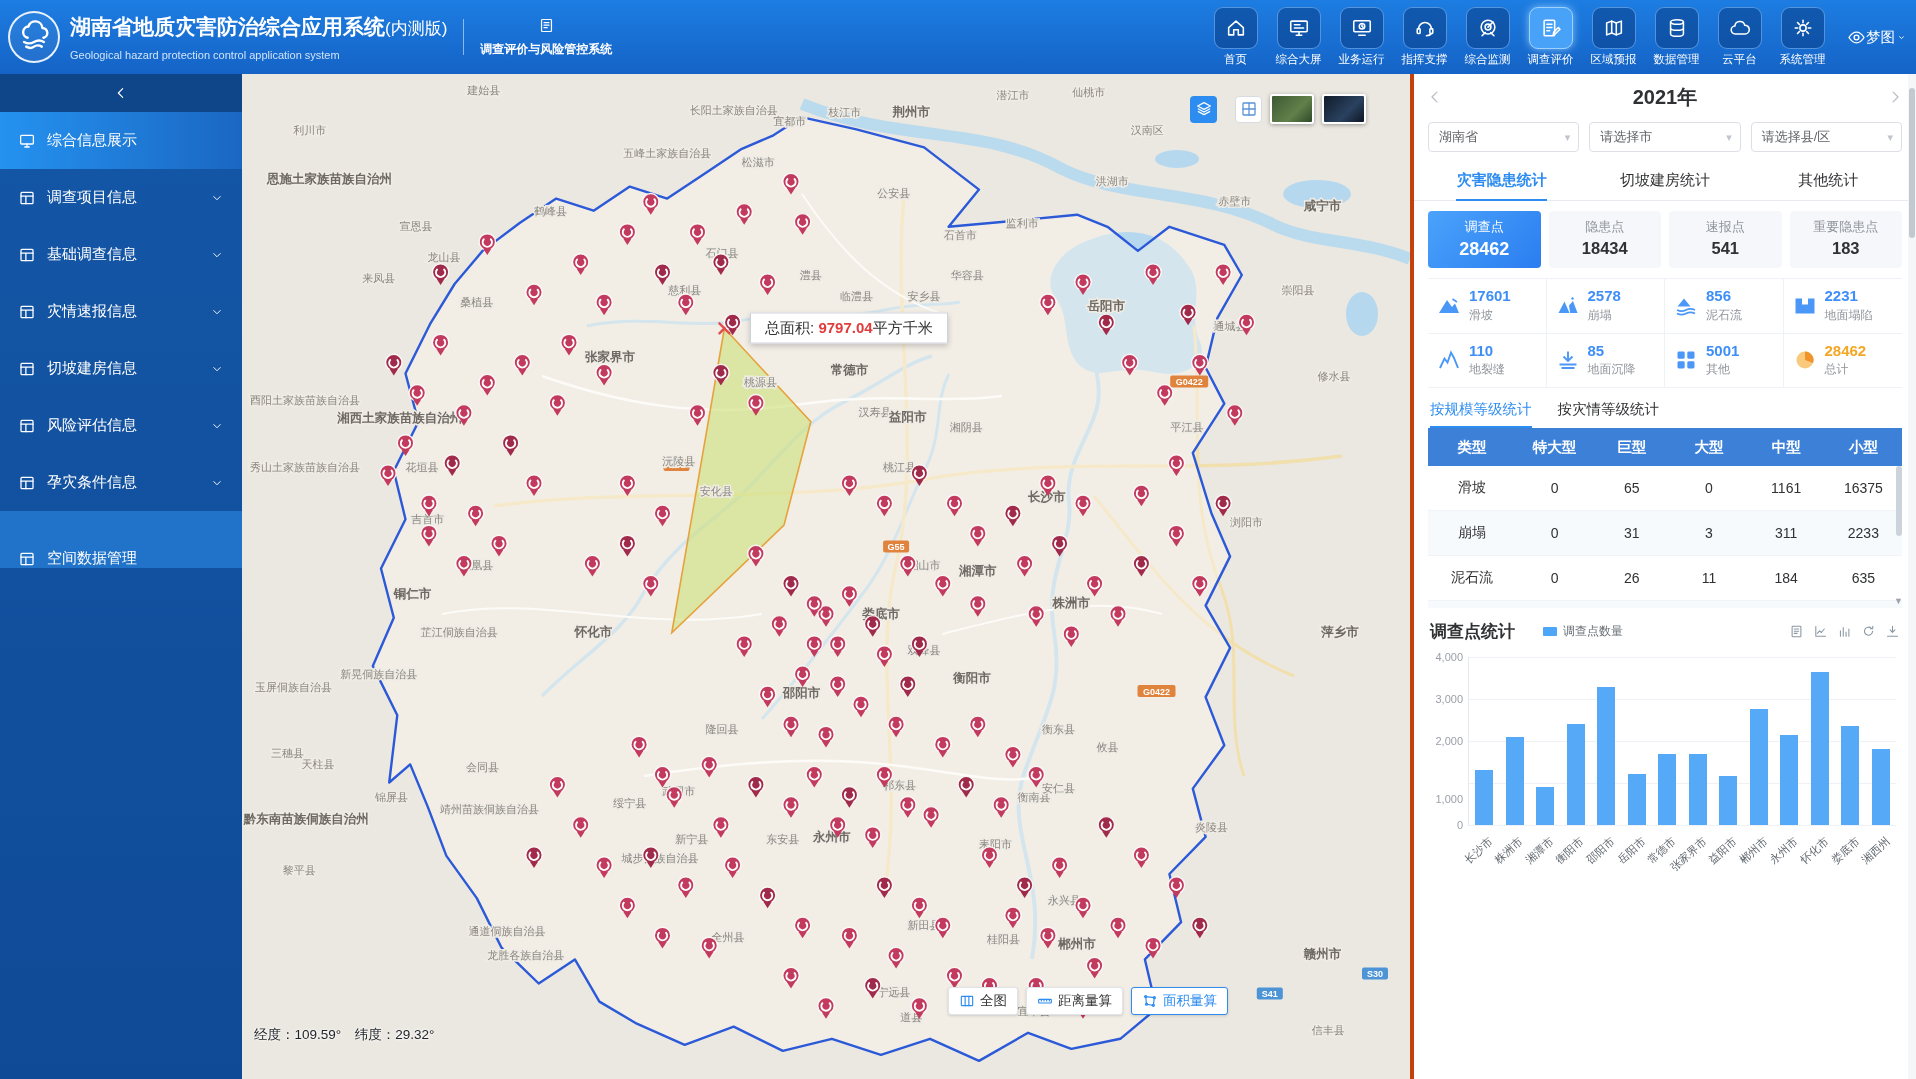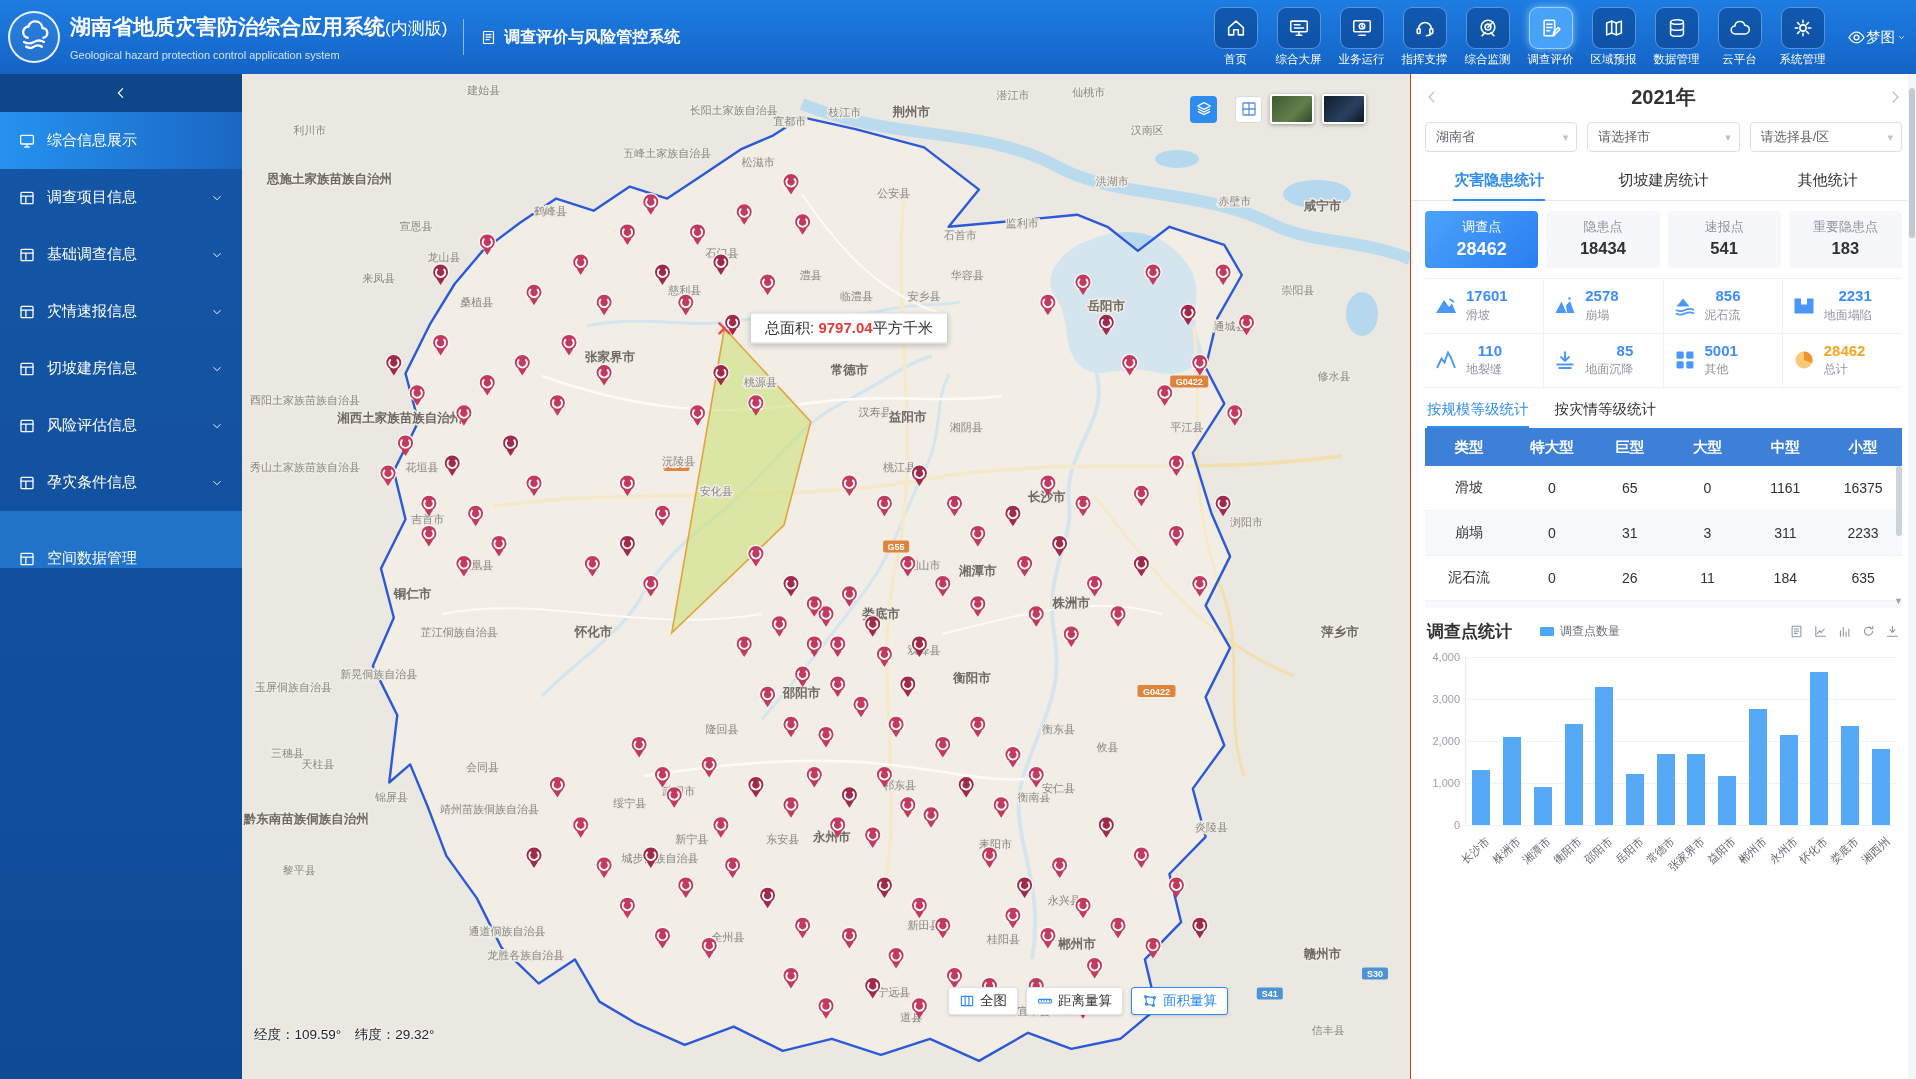--- a/index.html
+++ b/index.html
@@ -11,21 +11,21 @@
     background:linear-gradient(180deg,#1d7de2,#1563c6);display:flex;align-items:center;
     padding:0 8px;z-index:30;}
   .logo-circle{width:48px;height:48px;border-radius:50%;border:2px solid rgba(255,255,255,.9);
     display:flex;align-items:center;justify-content:center;color:#fff;flex:0 0 auto;background:rgba(255,255,255,.06);}
   .logo-circle .lic{width:34px;height:34px;}
   .titles{margin-left:10px;}
   .app-title{color:#fff;font-size:21px;font-weight:bold;white-space:nowrap;}
   .app-title .beta{font-size:17px;font-weight:normal;}
   .app-sub{color:#cfe4fb;font-size:11px;margin-top:8px;white-space:nowrap;}
   .title-divider{width:1px;height:36px;background:rgba(255,255,255,.5);margin:0 16px;flex:0 0 auto;}
-  .sys-name{color:#fff;font-size:16px;font-weight:bold;display:flex;align-items:center;gap:7px;white-space:nowrap;}
+  .sys-name{color:#fff;font-size:12px;font-weight:bold;display:flex;align-items:center;gap:7px;white-space:nowrap;flex-direction:column;}
   .sys-name .lic{width:17px;height:17px;}
   #main-nav{display:flex;gap:6px;margin-left:auto;margin-right:16px;}
   .nav-item{width:57px;text-align:center;cursor:pointer;}
   .nav-btn{width:42px;height:40px;margin:0 auto;border-radius:9px;background:rgba(8,62,135,.55);
     border:1px solid rgba(130,190,255,.6);display:flex;align-items:center;justify-content:center;color:#fff;}
   .nav-item.active .nav-btn{background:#48a2f8;border-color:#9ed0ff;box-shadow:0 0 9px rgba(140,205,255,.9);}
   .nav-label{color:#fff;font-size:11.5px;margin-top:3px;white-space:nowrap;}
   .lic{display:inline-block;}
   .lic *{fill:none;stroke:currentColor;stroke-width:1.7;stroke-linecap:round;stroke-linejoin:round;}
   .nav-btn .lic{width:22px;height:22px;}
@@ -69,21 +69,21 @@
   #measure-bar{position:absolute;top:913px;left:706px;display:flex;gap:8px;z-index:6;}
   .mbtn{display:flex;align-items:center;gap:5px;background:#fff;border:1px solid #e0e3e8;border-radius:3px;
     padding:4px 10px;font-size:13.5px;color:#333;cursor:pointer;box-shadow:0 1px 3px rgba(0,0,0,.15);white-space:nowrap;}
   .mbtn .lic{width:16px;height:16px;color:#2d8cf0;}
   .mbtn.active{border-color:#2d8cf0;color:#2d8cf0;}
   #coords{position:absolute;left:12px;top:952px;font-size:13.5px;color:#22262b;z-index:6;
     text-shadow:0 0 3px #fff,0 0 3px #fff;}
 
   
   #panel{position:absolute;top:74px;right:0;width:506px;bottom:0;background:#fff;
-    border-left:1px solid #c2410c;box-sizing:border-box;z-index:10;}
+    border-left:4px solid #c2410c;box-sizing:border-box;z-index:10;}
   .yearbar{height:46px;display:flex;align-items:center;justify-content:space-between;padding:0 12px;}
   .yeartext{font-size:20px;font-weight:bold;color:#303133;}
   .yarrow{color:#b9bec7;cursor:pointer;width:18px;height:18px;}
   .selects{display:flex;gap:10px;padding:2px 14px 10px;}
   .select{flex:1;height:30px;border:1px solid #dcdfe6;border-radius:4px;display:flex;align-items:center;
     justify-content:space-between;padding:0 8px 0 10px;font-size:13px;color:#606266;cursor:pointer;background:#fff;box-sizing:border-box;}
   .select .sc{color:#c0c4cc;font-size:11px;}
   .tabs{display:flex;border-bottom:1px solid #e7ebf0;padding:0 6px;}
   .tab{flex:1;text-align:center;font-size:15px;color:#303133;padding:9px 0 10px;cursor:pointer;position:relative;white-space:nowrap;}
   .tab.active{color:#2d8cf0;font-weight:bold;}
@@ -94,21 +94,21 @@
   .card .cv{font-size:16.5px;font-weight:bold;color:#303133;margin-top:3px;}
   .card.active{background:linear-gradient(135deg,#4ba3fb,#2b7df0);}
   .card.active .cl,.card.active .cv{color:#fff;}
   .card.active .cv{font-size:18px;}
   .typegrid{display:grid;grid-template-columns:repeat(4,1fr);margin:2px 14px 0;
     border-top:1px solid #eef2f7;border-bottom:1px solid #eef2f7;}
   .tcell{display:flex;align-items:center;gap:8px;padding:9px 4px 9px 9px;border-right:1px solid #eef2f7;box-sizing:border-box;}
   .tcell:nth-child(4n){border-right:none;}
   .tcell:nth-child(-n+4){border-bottom:1px solid #eef2f7;}
   .tc-ic{width:24px;height:24px;flex:0 0 auto;}
-  .tc-val{font-size:15px;font-weight:bold;color:#3e8ef7;line-height:1.1;text-align:right;}
+  .tc-val{font-size:15px;font-weight:bold;color:#3e8ef7;line-height:1.1;}
   .tc-lab{font-size:12px;color:#8f949b;margin-top:2px;}
   .tcell.orange .tc-val{color:#f5a623;}
   .subtabs{display:flex;gap:26px;padding:12px 16px 0;}
   .stab{font-size:14.5px;color:#303133;padding-bottom:7px;cursor:pointer;}
   .stab.active{color:#2d8cf0;border-bottom:2px solid #2d8cf0;}
   .tablewrap{margin:0 14px;height:180px;overflow:hidden;position:relative;}
   table.stat{width:100%;border-collapse:collapse;table-layout:fixed;}
   .stat th{background:#3c80d8;color:#fff;font-size:14.5px;font-weight:bold;height:36px;}
   .stat th:first-child{width:86px;}
   .stat td{height:42px;text-align:center;font-size:14px;color:#303133;border-bottom:1px solid #f0f3f7;}
@@ -1540,21 +1540,21 @@
       <svg class="lic" viewBox="0 0 24 24">
             <path d="M12 3.5 V13 M8.2 9.5 L12 13.3 L15.8 9.5 M4 19.5 h16"></path>
           </svg>
     </span>
   </div>
   <div id="chart">
     <div id="chart-plot">
           <div class="gline" style="top:168px"></div>
           <span class="ylab" style="top:168px">0</span>
           <div class="gline" style="top:126px"></div>
-          <span class="ylab" style="top:126px">1,000</span>
+          <span class="ylab" style="top:142px">1,000</span>
           <div class="gline" style="top:84px"></div>
           <span class="ylab" style="top:84px">2,000</span>
           <div class="gline" style="top:42px"></div>
           <span class="ylab" style="top:42px">3,000</span>
           <div class="gline" style="top:0px"></div>
           <span class="ylab" style="top:0px">4,000</span>
           <div id="bars">
             <div class="slot">
               <div class="bar" style="height:55px"></div>
             </div>

